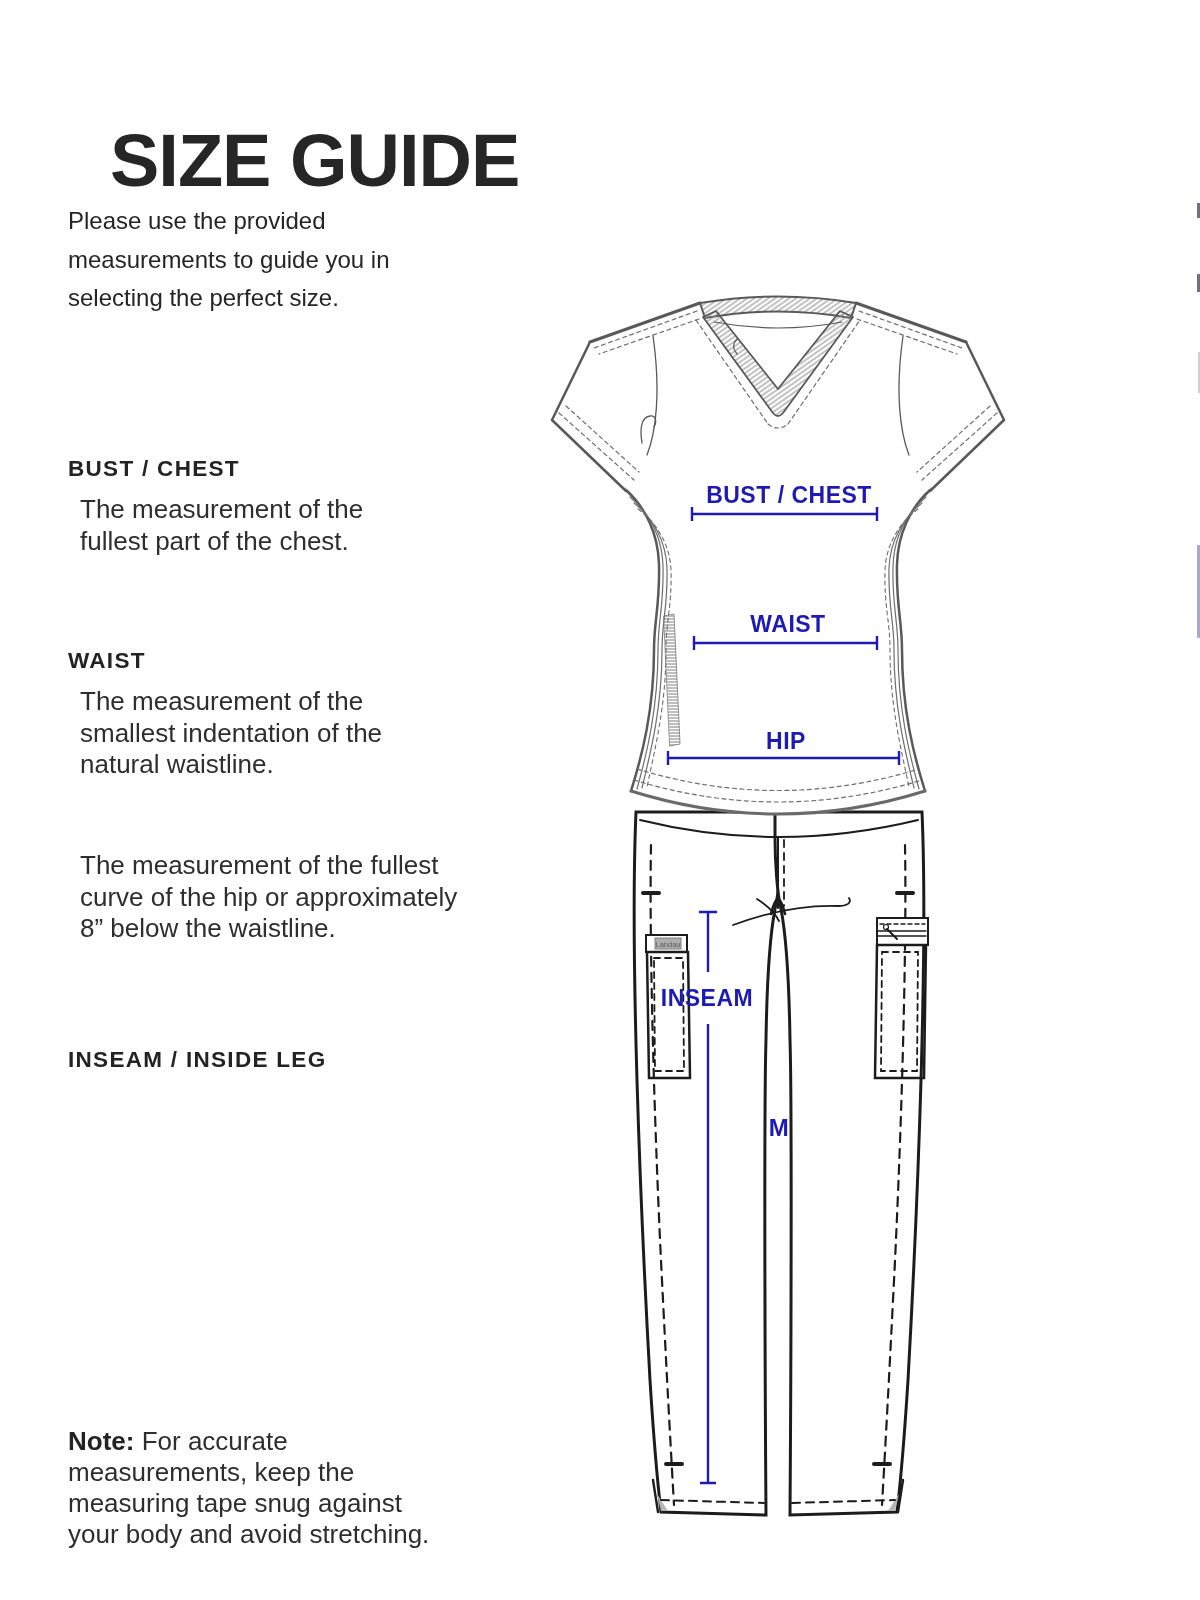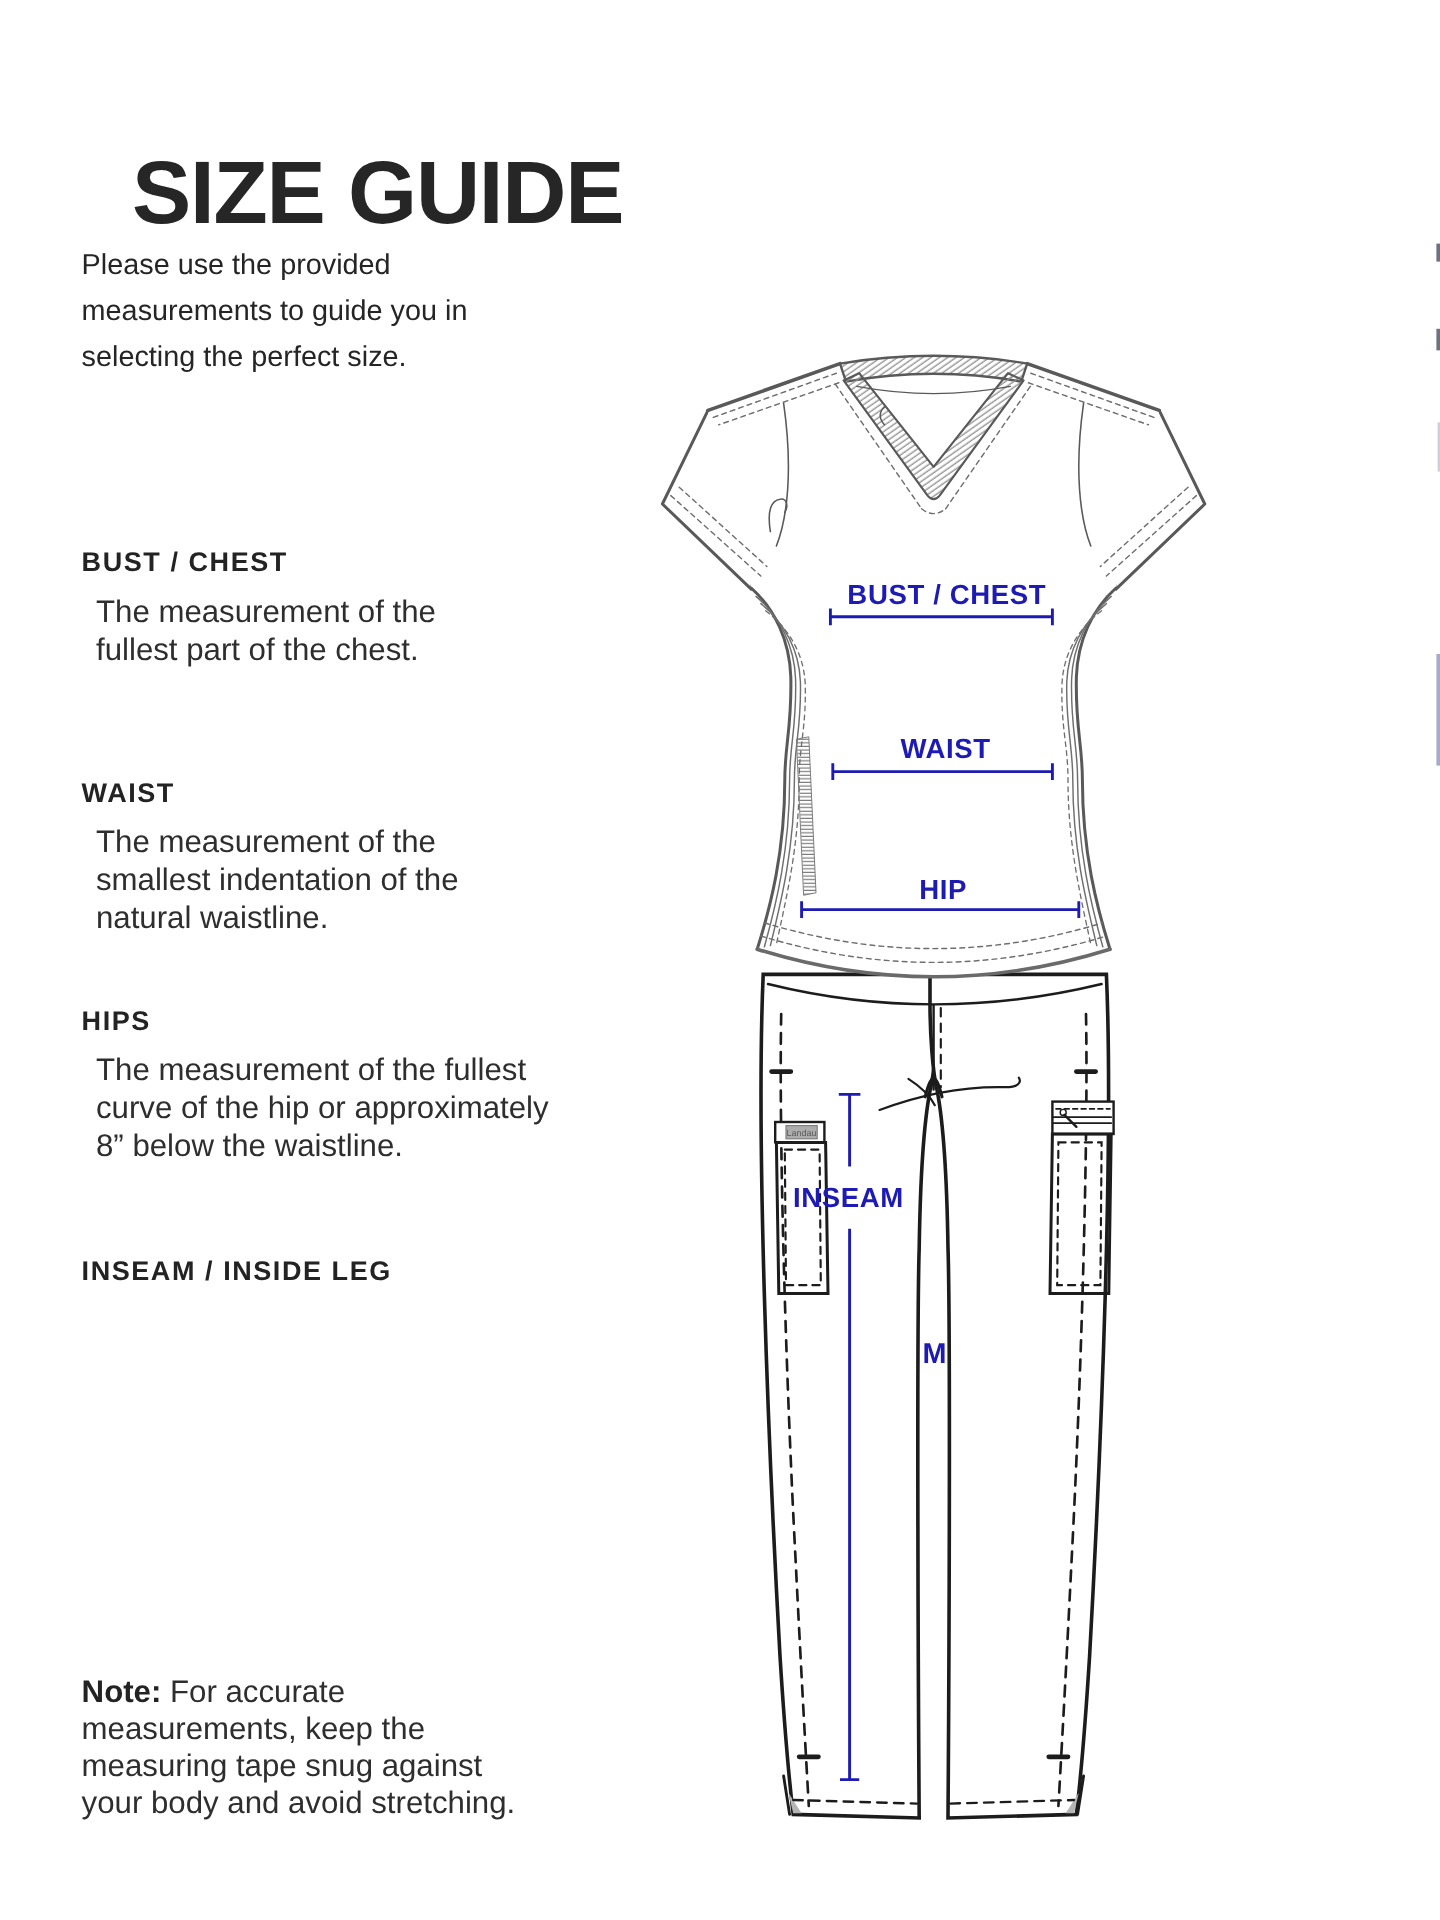--- a/index.html
+++ b/index.html
@@ -24,21 +24,21 @@
   .section h2{
     margin:0 0 10px 0;
     font-size:22.5px;font-weight:700;letter-spacing:1.3px;color:#232323;
   }
   .section p{
     margin:12px;font-size:26px;line-height:31.5px;color:#2e2e2e;
     white-space:pre-line;
   }
   .s1{top:456px;} .s2{top:648px;} .s3{top:838px;} .s4{top:1047px;}
   .note{
-    left:68px;top:1368px;width:460px;
+    left:68px;top:1400px;width:460px;
     font-size:26px;line-height:31px;color:#2e2e2e;
   }
   .note b{font-weight:700;color:#232323;}
   .note .rest{white-space:pre-line;}
   .diagram{left:528px;top:268px;width:664px;height:1284px;}
   .edge-artifact{right:0;background:#70707e;}
 </style>
 </head>
 <body>
 
@@ -55,21 +55,20 @@
 </div>
 
 <div class="abs section s2">
   <h2>WAIST</h2>
   <p>The measurement of the
 smallest indentation of the
 natural waistline.</p>
 </div>
 
 <div class="abs section s3">
-  <h2>HIPS</h2>
   <p>The measurement of the fullest
 curve of the hip or approximately
 8” below the waistline.</p>
 </div>
 
 <div class="abs section s4">
   <h2>INSEAM / INSIDE LEG</h2>
 </div>
 
 <p class="abs note"><b>Note:</b> <span class="rest">For accurate

